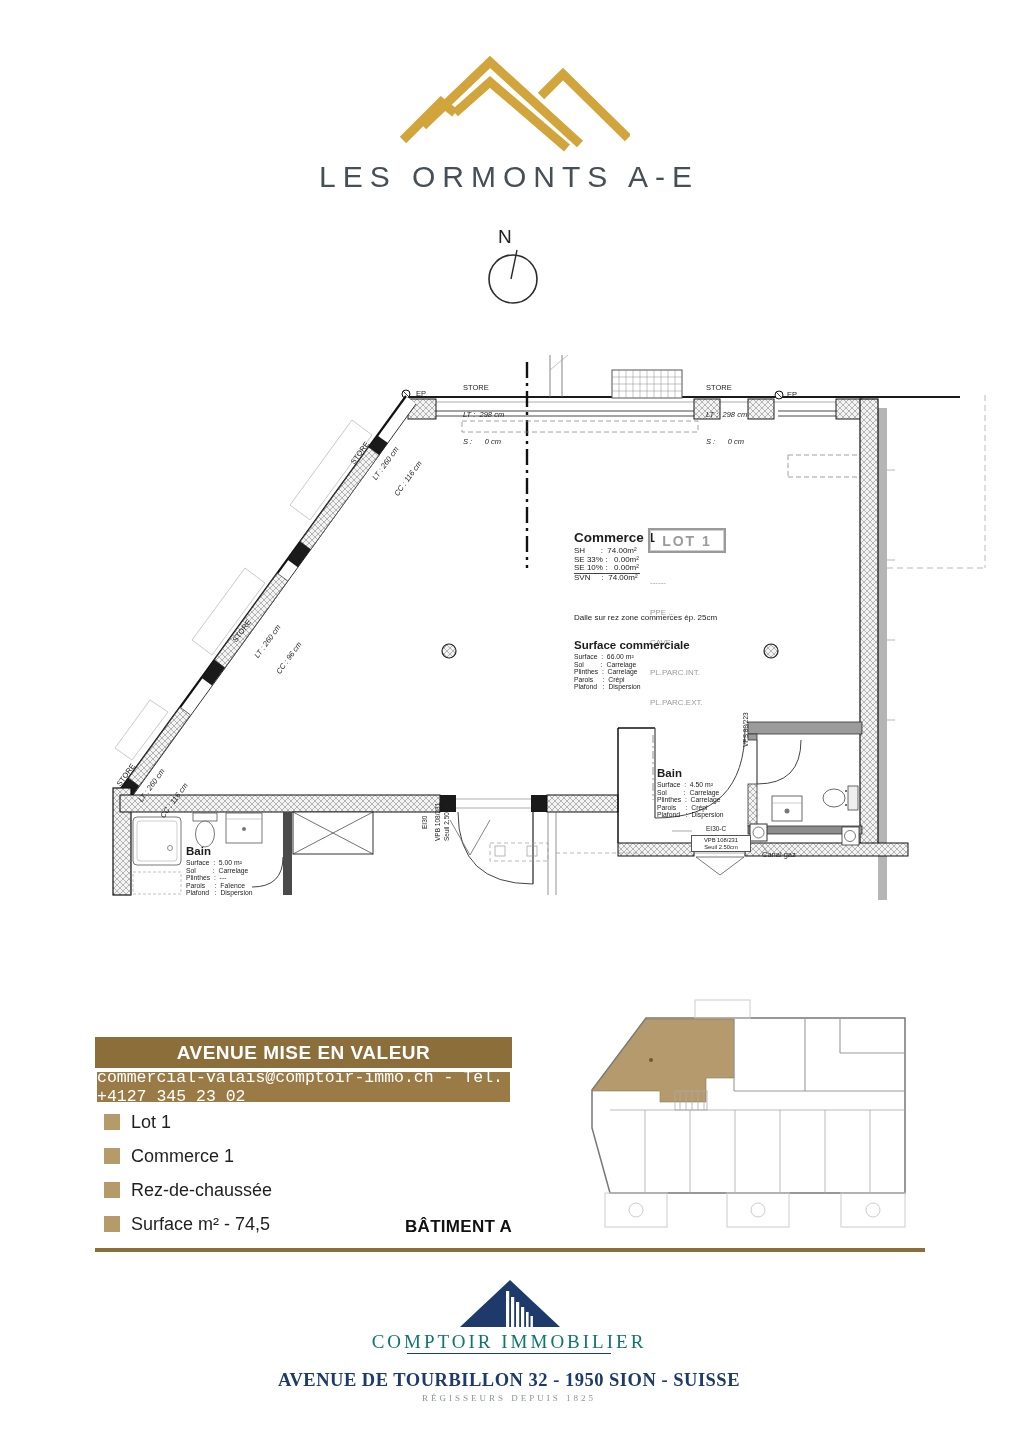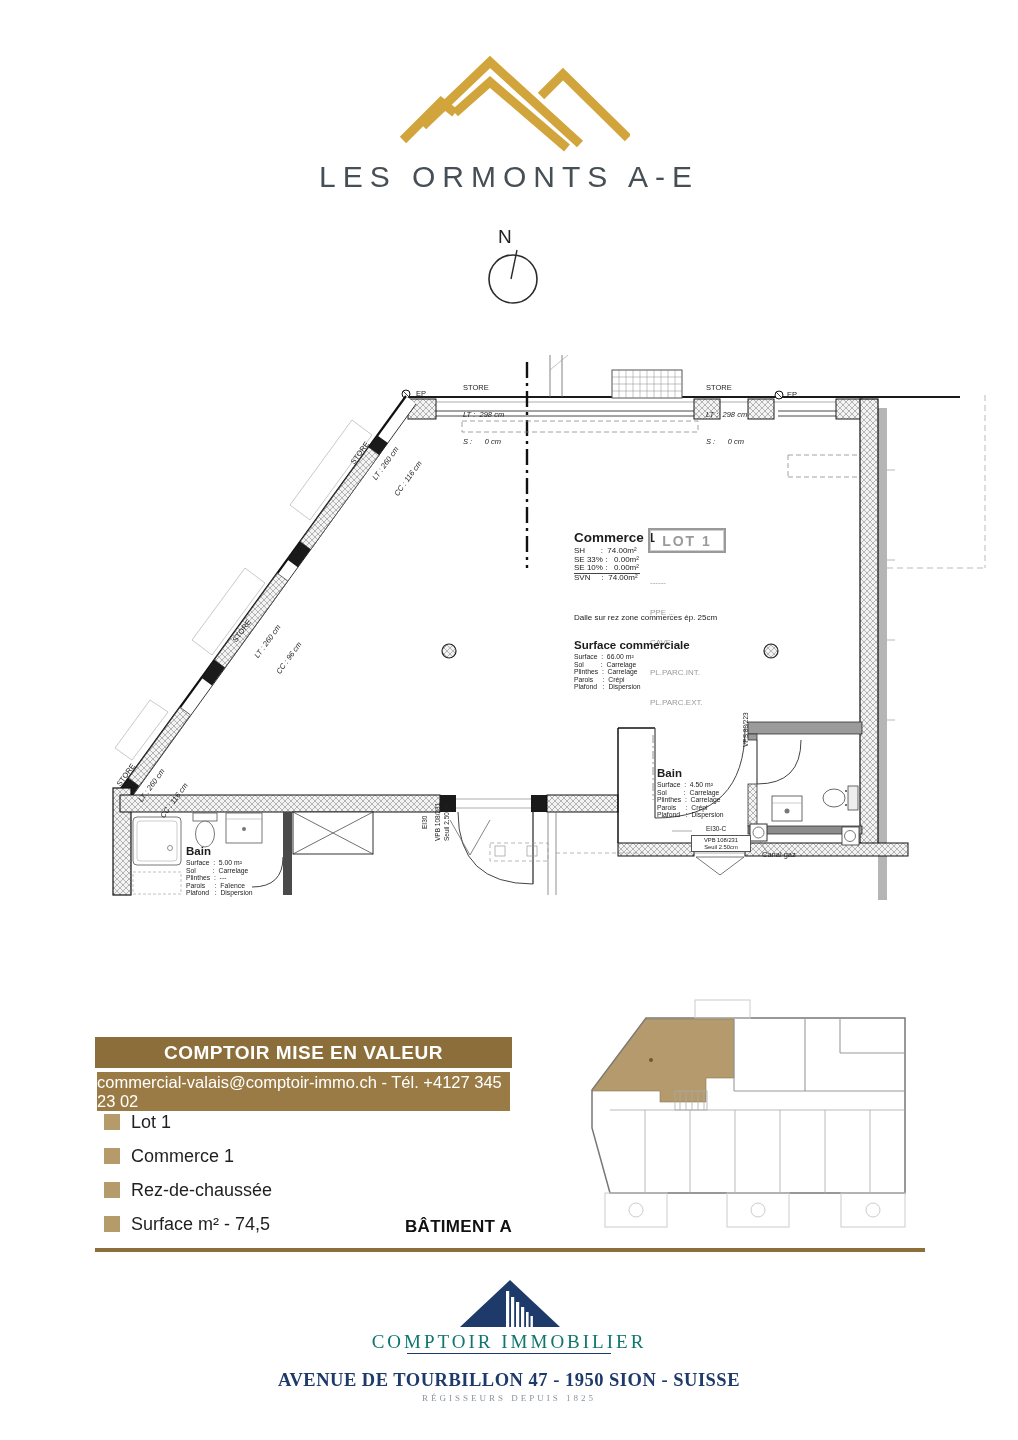--- a/index.html
+++ b/index.html
@@ -300,22 +300,22 @@
   <div class="abs tiny rot-vert" style="left:450px;top:834px;">Seuil 2.50cm</div>
   <div class="abs tiny rot-vert" style="left:749px;top:740px;">VPS 88/223</div>
 
   <div class="abs tiny" style="left:706px;top:825px;">EI30-C</div>
   <div class="abs door-box" style="left:691px;top:835px;width:54px;">
     <div>VPB 108/231</div>
     <div>Seuil 2.50cm</div>
   </div>
   <div class="abs" style="left:762px;top:850px;font-size:7.5px;color:#222;">Canal gaz</div>
 
-  <div class="abs band band1" style="left:95px;top:1037px;width:417px;height:31px;">COMPTOIR MISE EN VALEUR</div>
-  <div class="abs band band2" style="left:97px;top:1072px;width:413px;height:39px;">commercial-valais@comptoir-immo.ch - Tél. +4127 345 23 02</div>
+  <div class="abs band band1" style="left:95px;top:1037px;width:417px;height:31px;">AVENUE MISE EN VALEUR</div>
+  <div class="abs band band2" style="left:97px;top:1072px;width:413px;height:30px;font-family:Liberation Mono, monospace;">commercial-valais@comptoir-immo.ch - Tél. +4127 345 23 02</div>
 
   <div class="legend-item" style="left:104px;top:1112px;">
     <span class="bullet"></span>
     <span class="legend-label">Lot 1</span>
   </div>
   <div class="legend-item" style="left:104px;top:1146px;">
     <span class="bullet"></span>
     <span class="legend-label">Commerce 1</span>
   </div>
   <div class="legend-item" style="left:104px;top:1180px;">
@@ -373,15 +373,15 @@
       <rect x="51" y="17" width="3.2" height="30"></rect>
       <rect x="56" y="22" width="3.2" height="25"></rect>
       <rect x="61" y="27" width="3.2" height="20"></rect>
       <rect x="66" y="32" width="2.6" height="15"></rect>
       <rect x="70.5" y="36" width="2.4" height="11"></rect>
     </g>
   </svg>
   <div class="abs ftr-company" style="top:1331px;">COMPTOIR IMMOBILIER</div>
   <div class="abs ftr-line" style="left:407px;top:1353px;width:204px;"></div>
   <div class="abs ftr-tagline" style="top:1357px;">RÉGISSEURS DEPUIS 1825</div>
-  <div class="abs ftr-address" style="top:1370px;">AVENUE DE TOURBILLON 47 - 1950 SION - SUISSE</div>
+  <div class="abs ftr-address" style="top:1370px;">AVENUE DE TOURBILLON 32 - 1950 SION - SUISSE</div>
 
 </div>
 
 </body></html>

